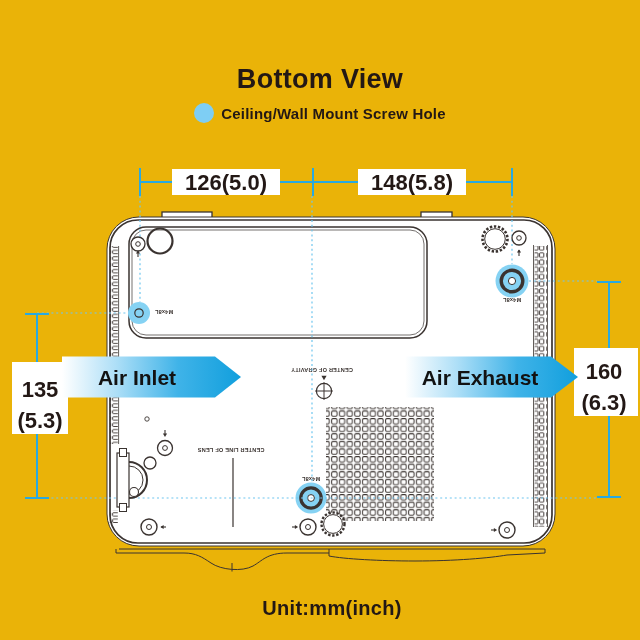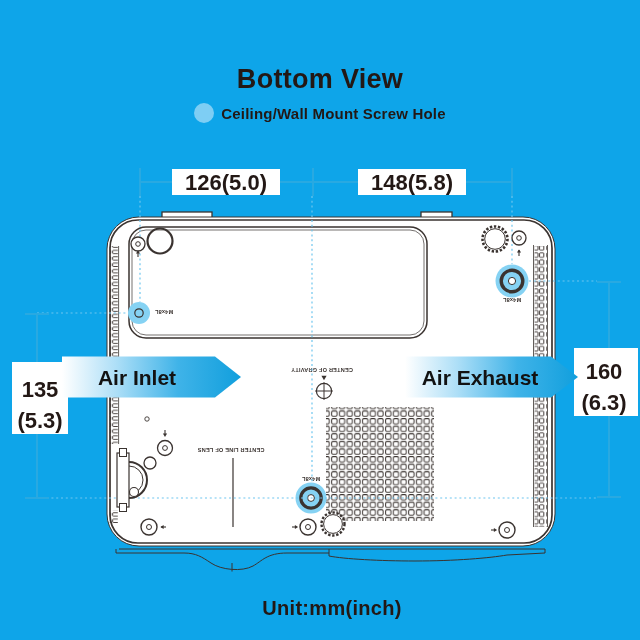--- a/index.html
+++ b/index.html
@@ -1,16 +1,16 @@
 <!DOCTYPE html>
 <html style="--accent-blue: #29a9e1; --dashed-blue: #6ec6ef; --highlight-blue: #85d2f3; --legend-dot-blue: #7ecef4; --line-dark: #3a3330; --text-dark: #231815;"><head>
 <meta charset="utf-8">
 <style>
   html,body{margin:0;padding:0;background:#fff;}
-  .stage{position:relative;width:640px;height:640px;background:#0ea5e9;overflow:hidden;
+  .stage{position:relative;width:640px;height:640px;background:#eab308;overflow:hidden;
          font-family:"Liberation Sans",sans-serif;}
   .title{position:absolute;top:64px;left:0;width:640px;text-align:center;
          font-size:27px;font-weight:700;color:var(--text-dark,#231815);letter-spacing:.3px;}
   .legend{position:absolute;top:103px;left:0;width:640px;display:flex;
           justify-content:center;align-items:center;gap:7px;}
   .legend-dot{width:20px;height:20px;border-radius:50%;background:var(--legend-dot-blue,#7ecef4);flex:0 0 auto;}
   .legend-label{font-size:15px;font-weight:700;color:var(--text-dark,#231815);letter-spacing:.2px;}
   .unit{position:absolute;top:597px;left:0;width:640px;text-align:center;
         font-size:20px;font-weight:700;color:var(--text-dark,#231815);letter-spacing:.3px;margin-left:12px;}
   svg{position:absolute;top:0;left:0;}

